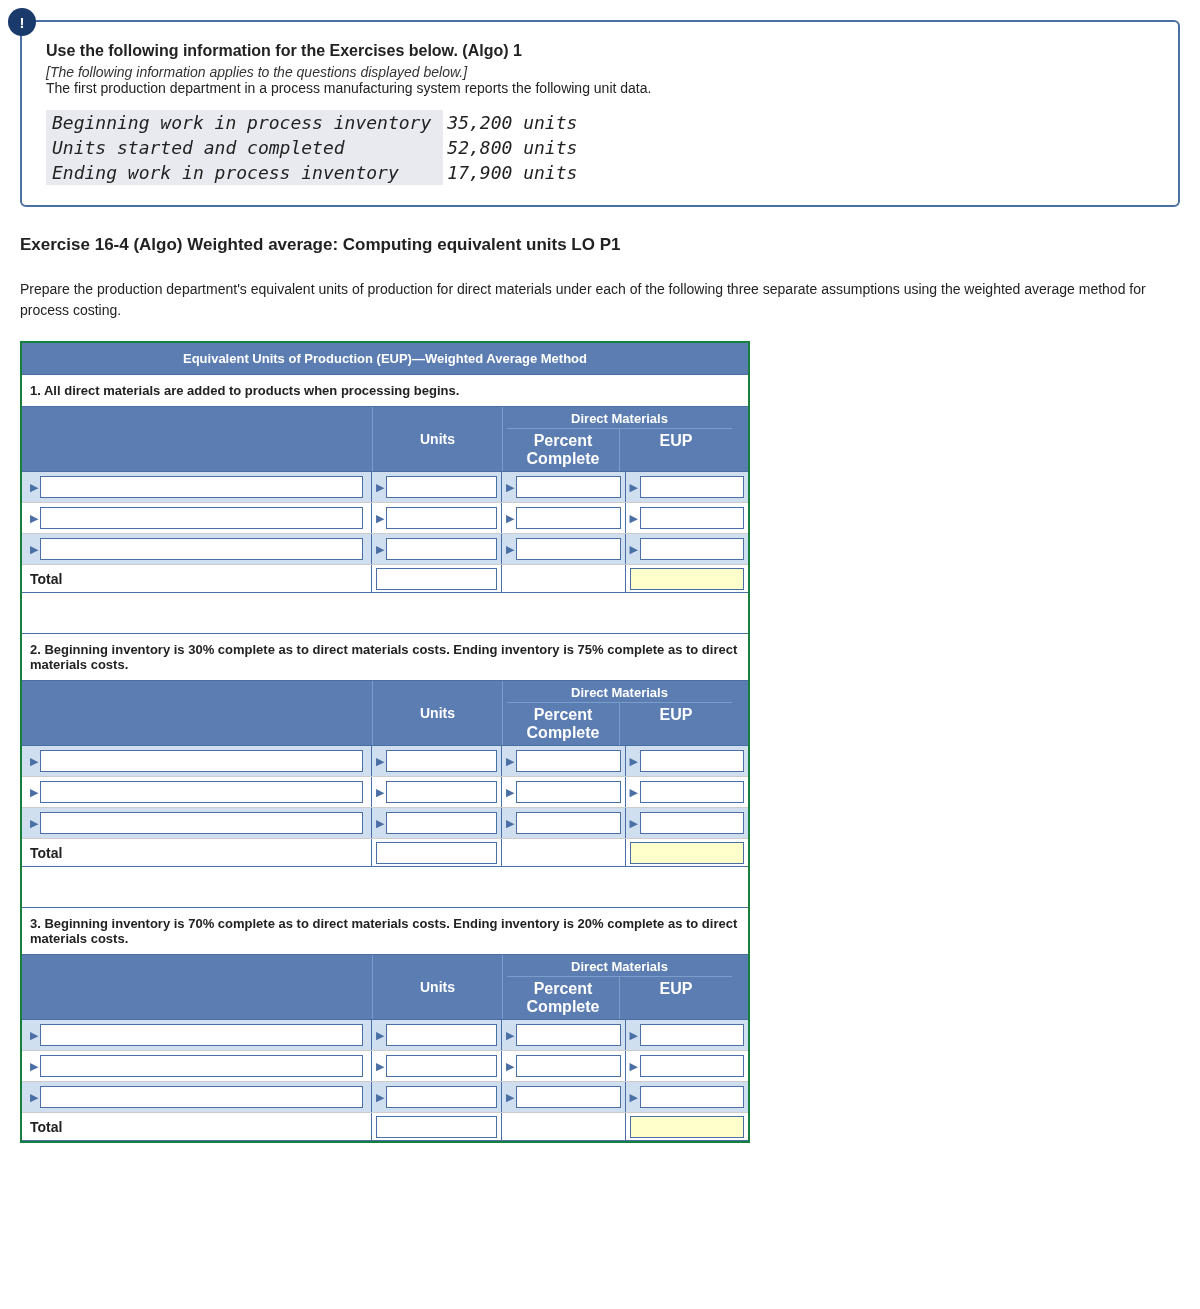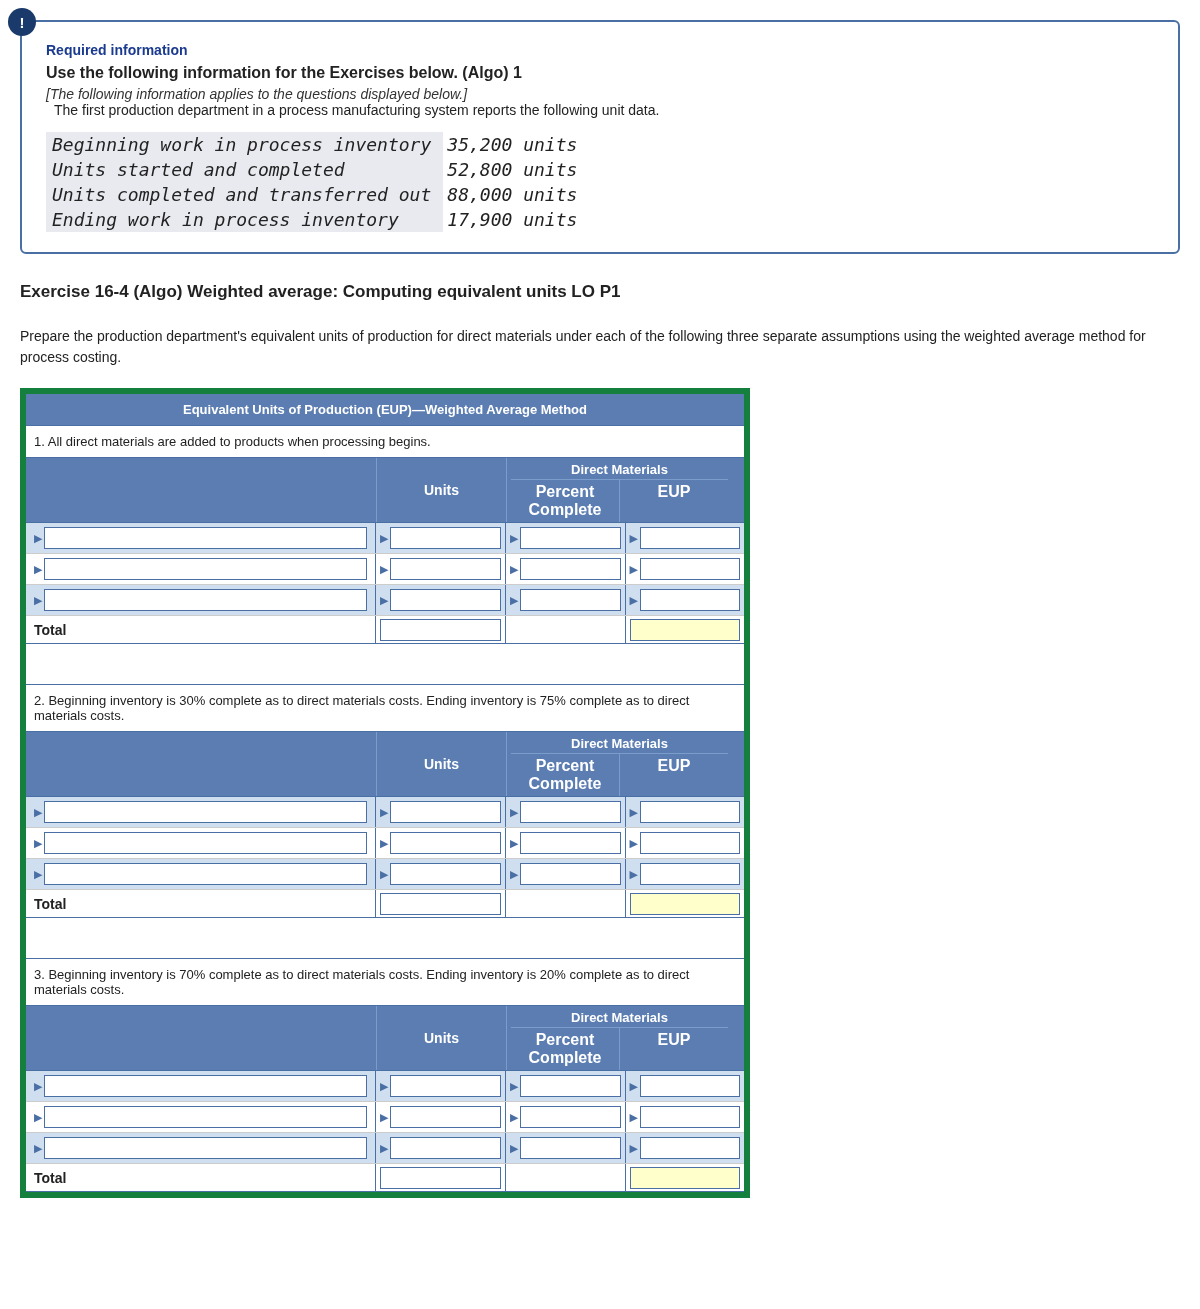--- a/index.html
+++ b/index.html
@@ -45,21 +45,20 @@
       font-weight: bold;
       font-size: 16px;
       margin-bottom: 4px;
     }
     .info-subtitle {
       font-style: italic;
       color: #333;
     }
     .info-description {
       margin-bottom: 14px;
-      margin-left: 8px;
     }
     .unit-table {
       border-collapse: collapse;
       font-size: 18px;
       font-family: monospace;
       font-style: italic;
     }
     .unit-table td {
       padding: 2px 12px 2px 4px;
     }
@@ -75,34 +74,34 @@
       margin-bottom: 24px;
     }
     .exercise-description {
       margin-bottom: 20px;
       line-height: 1.5;
     }
 
     
     .eup-wrapper {
       width: 730px;
-      border: 6px solid #15803d;
+      border: 2px solid #15803d;
       margin-bottom: 0;
     }
     .eup-main-header {
       background: #5b7db1;
       color: #fff;
       text-align: center;
       font-weight: bold;
       padding: 8px 4px;
       font-size: 13px;
     }
     .eup-section-header {
       background: #fff;
-      font-weight: normal;
+      font-weight: bold;
       font-size: 13px;
       padding: 8px 8px;
       border-top: 1px solid #4a6fa5;
       border-bottom: 1px solid #4a6fa5;
     }
     .eup-col-headers {
       display: flex;
       background: #5b7db1;
       border-bottom: 1px solid #4a6fa5;
     }
@@ -246,39 +245,34 @@
       color: #4a6fa5;
       font-size: 11px;
       margin-right: 2px;
     }
   </style>
 </head>
 <body>
 
 <div class="info-box">
   <div class="info-icon">!</div>
-  <div class="required-info-label">Required information</div>
   <div class="info-title">Use the following information for the Exercises below. (Algo) 1</div>
   <div class="info-subtitle">[The following information applies to the questions displayed below.]</div>
   <div class="info-description">The first production department in a process manufacturing system reports the following unit data.</div>
   <table class="unit-table">
     <tbody id="unit-rows">
         <tr>
           <td>Beginning work in process inventory</td>
           <td>35,200 units</td>
         </tr>
         <tr>
           <td>Units started and completed</td>
           <td>52,800 units</td>
         </tr>
         <tr>
-          <td>Units completed and transferred out</td>
-          <td>88,000 units</td>
-        </tr>
-        <tr>
           <td>Ending work in process inventory</td>
           <td>17,900 units</td>
         </tr>
       </tbody>
   </table>
 </div>
 
 <div class="exercise-title">Exercise 16-4 (Algo) Weighted average: Computing equivalent units LO P1</div>
 
 <div class="exercise-description">Prepare the production department's equivalent units of production for direct materials under each of the following three separate assumptions using the weighted average method for process costing.</div>

